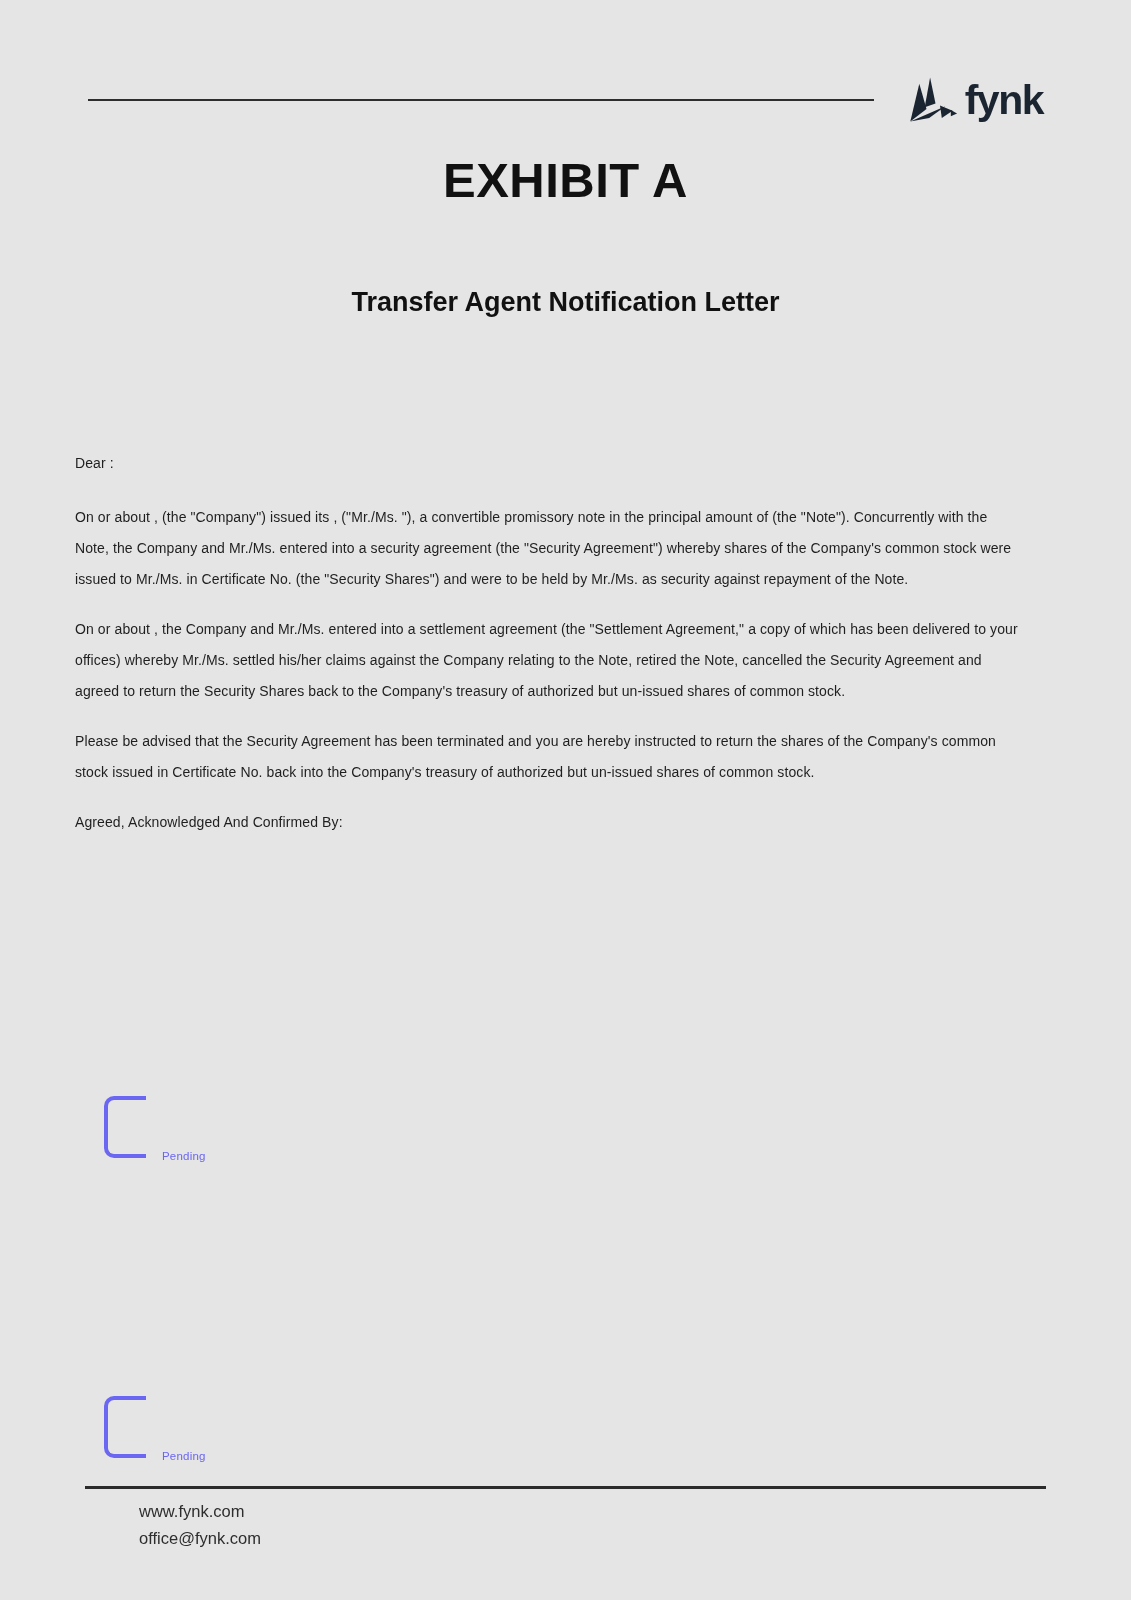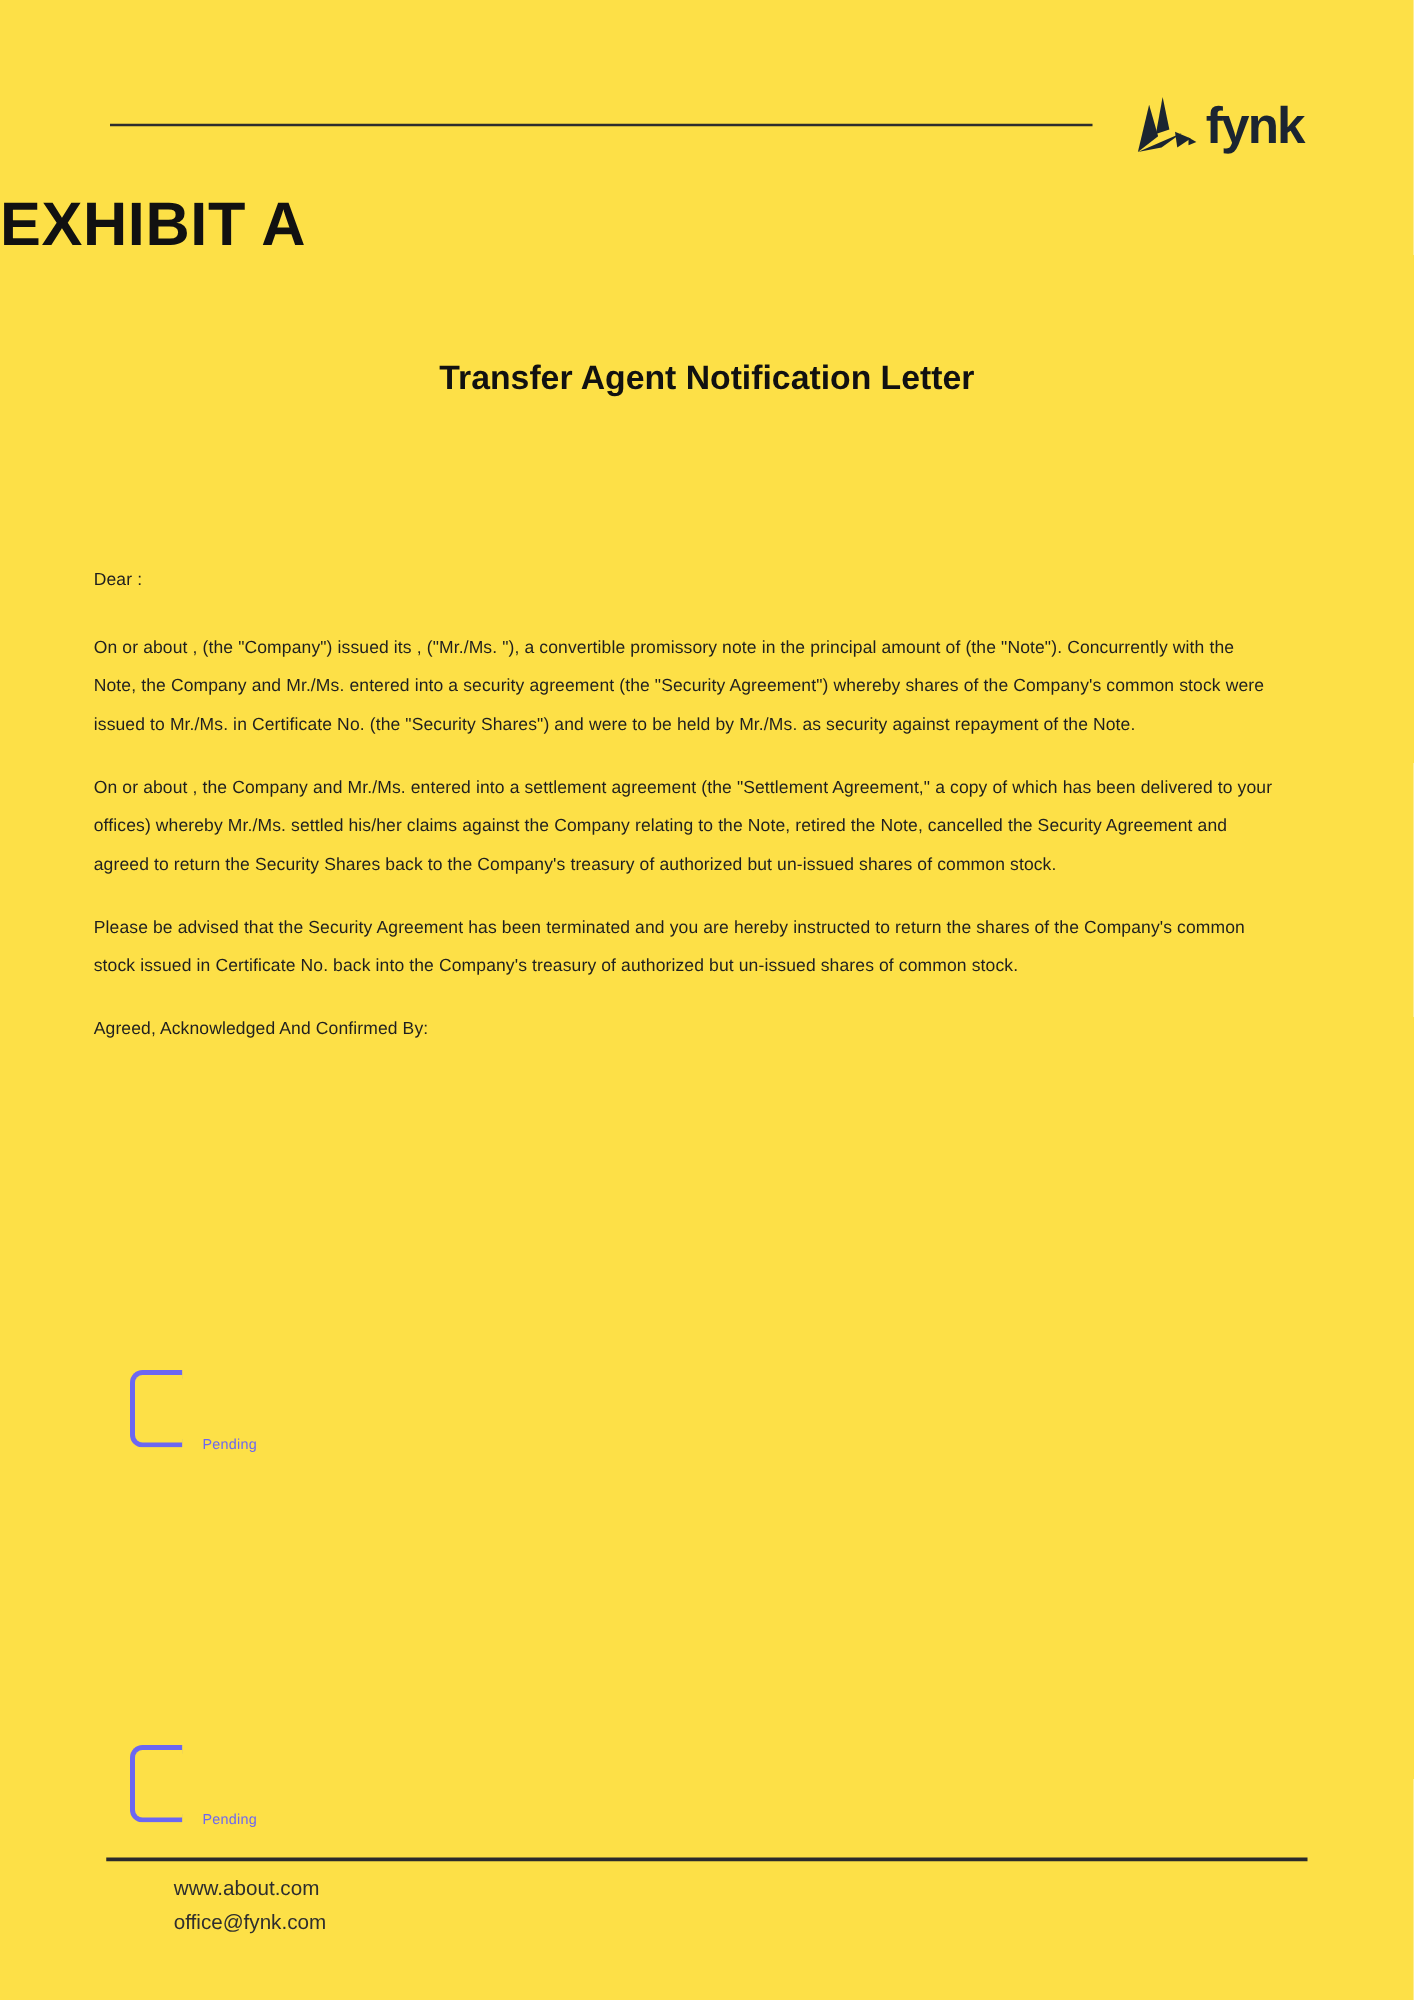--- a/index.html
+++ b/index.html
@@ -4,35 +4,35 @@
 <style>
   :root{
     --accent:#6c67f2;
     --brand:#1b2531;
     --text:#212121;
   }
   html,body{margin:0;padding:0;background:#ffffff;}
   .page{
     position:relative;
     width:1131px;height:1600px;
-    background:#fde047;
+    background:#e5e5e5;
     font-family:"Liberation Sans",sans-serif;
     color:var(--text);
     overflow:hidden;
   }
 
   
   .header{position:absolute;top:68px;left:88px;right:88px;height:64px;display:flex;align-items:center;}
   .header-rule{flex:1;height:2px;background:#2d2d2d;margin-right:30px;}
   .logo{display:flex;align-items:center;gap:7px;}
   .logo svg{width:54px;height:54px;display:block;}
   .logo-text{font-size:41px;font-weight:bold;color:var(--brand);letter-spacing:-1.5px;line-height:1;}
 
   
-  .title{position:absolute;top:152px;left:0;right:0;text-align:left;
+  .title{position:absolute;top:152px;left:0;right:0;text-align:center;
          font-size:49px;font-weight:800;color:#111;letter-spacing:0.5px;}
   .subtitle{position:absolute;top:254px;left:0;right:0;text-align:center;
             font-size:27px;font-weight:bold;color:#111;margin-top:33px;}
 
   
   .letter{position:absolute;top:448px;left:75px;width:948px;
           font-size:14px;line-height:31px;color:#1f1f1f;letter-spacing:0.1px;}
   .salutation{margin:0 0 23px 0;}
   .letter p.para{margin:0 0 19px 0;}
   .closing{margin:10px 0 13px 0;}
@@ -96,18 +96,18 @@
   </div>
 
   <div class="signature sig-2">
     <div class="sig-bracket"></div>
     <span class="sig-status">Pending</span>
   </div>
 
   <div class="footer">
     <div class="footer-rule"></div>
     <div class="footer-text">
-      <div>www.about.com</div>
+      <div>www.fynk.com</div>
       <div>office@fynk.com</div>
     </div>
   </div>
 
 </div>
 
 </body></html>

